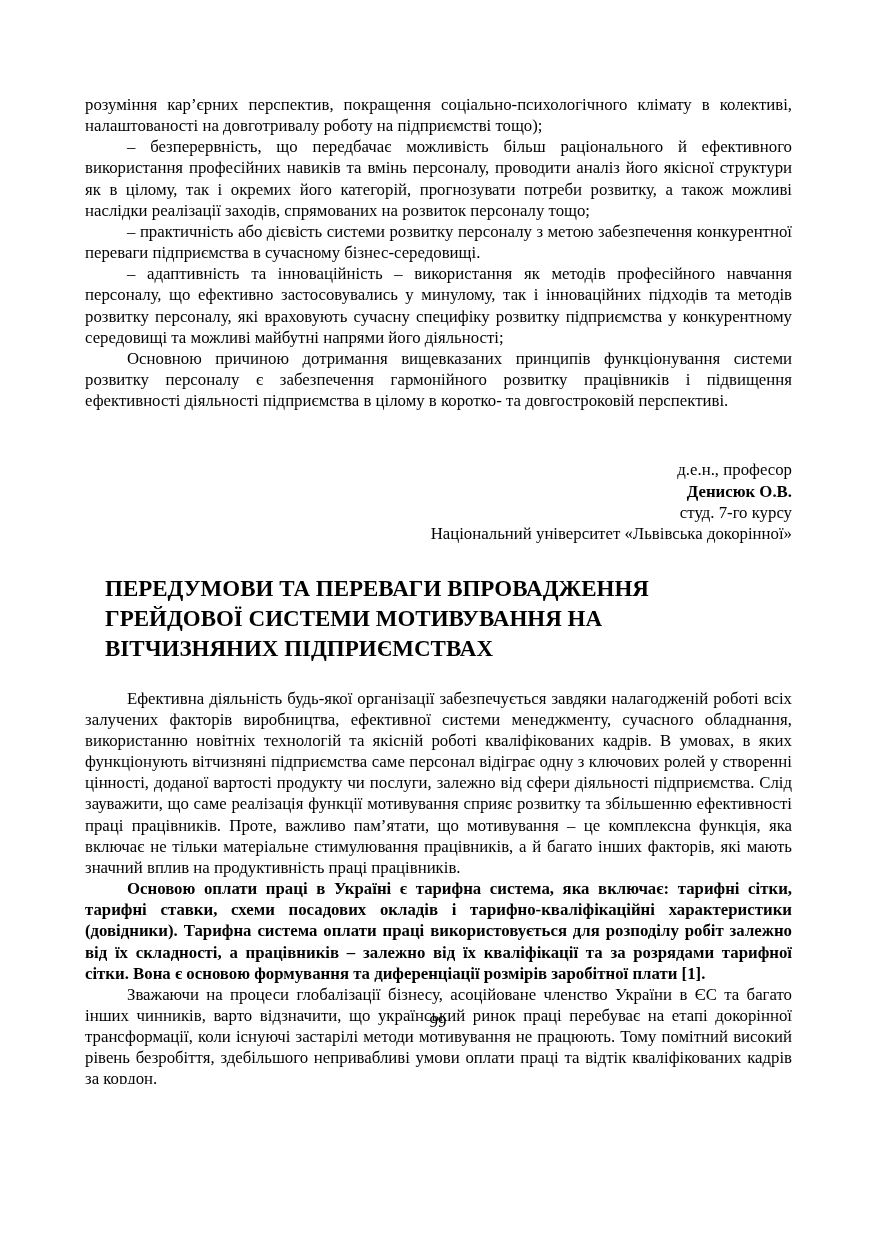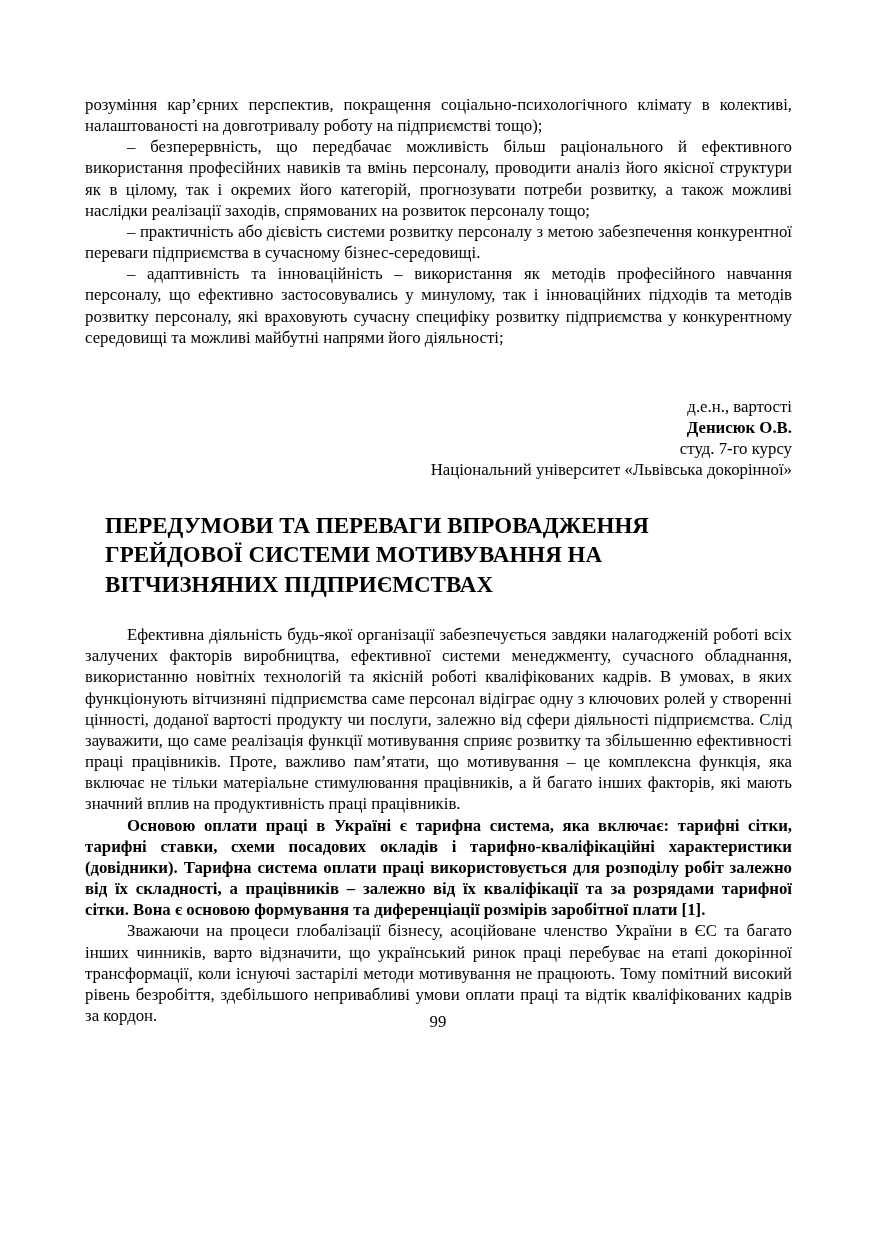--- a/index.html
+++ b/index.html
@@ -49,24 +49,25 @@
 </head>
 <body>
 
 <div class="page">
 
   <section class="continuation">
     <p class="para noindent">розуміння кар’єрних перспектив, покращення соціально-психологічного клімату в колективі, налаштованості на довготривалу роботу на підприємстві тощо);</p>
     <p class="para">– безперервність, що передбачає можливість більш раціонального й ефективного використання професійних навиків та вмінь персоналу, проводити аналіз його якісної структури як в цілому, так і окремих його категорій, прогнозувати потреби розвитку, а також можливі наслідки реалізації заходів, спрямованих на розвиток персоналу тощо;</p>
     <p class="para">– практичність або дієвість системи розвитку персоналу з метою забезпечення конкурентної переваги підприємства в сучасному бізнес-середовищі.</p>
     <p class="para">– адаптивність та інноваційність – використання як методів професійного навчання персоналу, що ефективно застосовувались у минулому, так і інноваційних підходів та методів розвитку персоналу, які враховують сучасну специфіку розвитку підприємства у конкурентному середовищі та можливі майбутні напрями його діяльності;</p>
+    <p class="para">Основною причиною дотримання вищевказаних принципів функціонування системи розвитку персоналу є забезпечення гармонійного розвитку працівників і підвищення ефективності діяльності підприємства в цілому в коротко- та довгостроковій перспективі.</p>
   </section>
 
   <div class="byline">
-    <div class="author-role">д.е.н., вартості</div>
+    <div class="author-role">д.е.н., професор</div>
     <div class="author-name">Денисюк О.В.</div>
     <div class="author-role">студ. 7-го курсу</div>
     <div class="affiliation">Національний університет «Львівська докорінної»</div>
   </div>
 
   <h1 class="article-title">ПЕРЕДУМОВИ ТА ПЕРЕВАГИ ВПРОВАДЖЕННЯ ГРЕЙДОВОЇ СИСТЕМИ МОТИВУВАННЯ НА ВІТЧИЗНЯНИХ ПІДПРИЄМСТВАХ</h1>
 
   <section class="article-body">
     <p class="para">Ефективна діяльність будь-якої організації забезпечується завдяки налагодженій роботі всіх залучених факторів виробництва, ефективної системи менеджменту, сучасного обладнання, використанню новітніх технологій та якісній роботі кваліфікованих кадрів. В умовах, в яких функціонують вітчизняні підприємства саме персонал відіграє одну з ключових ролей у створенні цінності, доданої вартості продукту чи послуги, залежно від сфери діяльності підприємства. Слід зауважити, що саме реалізація функції мотивування сприяє розвитку та збільшенню ефективності праці працівників. Проте, важливо пам’ятати, що мотивування – це комплексна функція, яка включає не тільки матеріальне стимулювання працівників, а й багато інших факторів, які мають значний вплив на продуктивність праці працівників.</p>
     <p class="para bold">Основою оплати праці в Україні є тарифна система, яка включає: тарифні сітки, тарифні ставки, схеми посадових окладів і тарифно-кваліфікаційні характеристики (довідники). Тарифна система оплати праці використовується для розподілу робіт залежно від їх складності, а працівників – залежно від їх кваліфікації та за розрядами тарифної сітки. Вона є основою формування та диференціації розмірів заробітної плати [1].</p>

